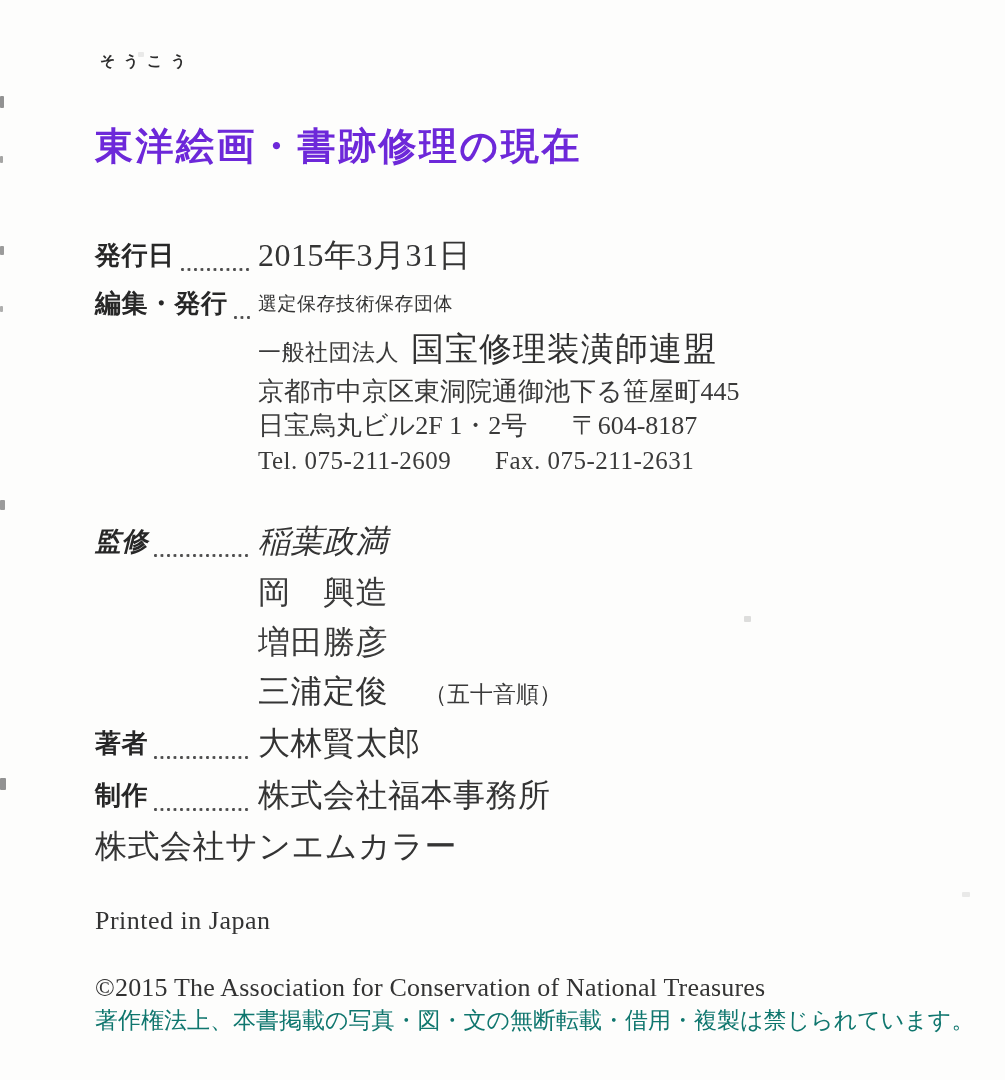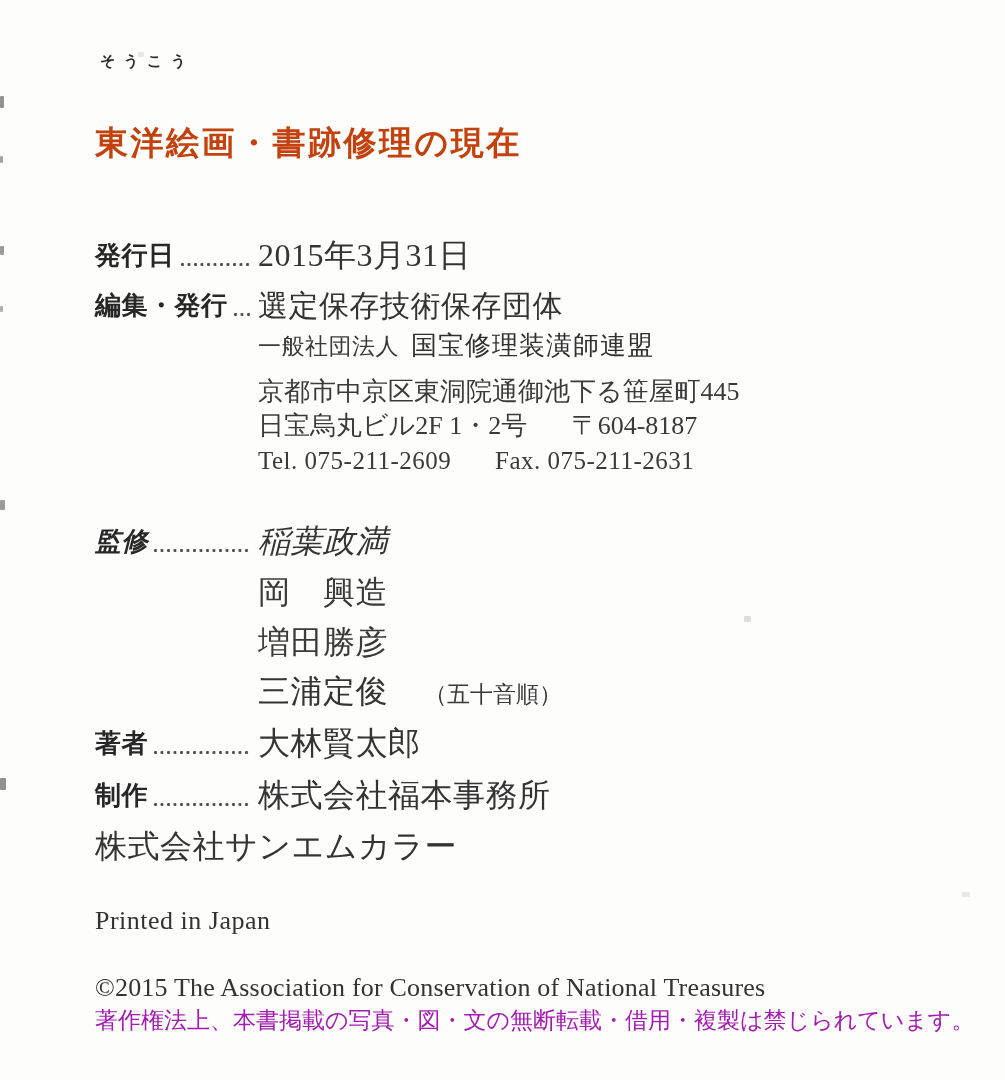--- a/index.html
+++ b/index.html
@@ -20,59 +20,59 @@
     font-family:"Liberation Serif","DejaVu Serif",serif;
     line-height:1;
   }
   .title{
     position:absolute;left:95px;top:71px;
     font-size:42px;font-weight:700;letter-spacing:5px;
     color:#232323;line-height:1;white-space:nowrap;
   }
   .subtitle{
     position:absolute;left:95px;top:127px;
-    font-size:33px;font-weight:600;letter-spacing:2.5px;
-    color:#c2410c;line-height:1;white-space:nowrap;
+    font-size:38px;font-weight:600;letter-spacing:2.5px;
+    color:#6d28d9;line-height:1;white-space:nowrap;
   }
   
   .crow{
     position:absolute;left:95px;
     display:flex;align-items:center;white-space:nowrap;
   }
   .clabel{
     width:163px;flex:0 0 163px;
-    display:flex;align-items:flex-start;
+    display:flex;align-items:flex-end;
     font-family:"Liberation Sans","DejaVu Sans",sans-serif;
     font-weight:700;font-size:26px;letter-spacing:0.5px;
     color:#272727;line-height:1.15;
   }
   .leader{
     flex:1;height:3px;margin:22px 8px 0 6px;
     background-image:radial-gradient(circle at 1.5px 1.5px,#4d4d4d 1.25px,rgba(0,0,0,0) 1.8px);
     background-size:6.5px 3px;background-repeat:repeat-x;
   }
   .cvalue{
     font-size:32px;line-height:1.12;color:#343434;
     letter-spacing:0.5px;
   }
-  .cvalue.small{font-size:30px;}
+  .cvalue.small{font-size:19px;}
   .indent{position:absolute;left:258px;white-space:nowrap;line-height:1.15;color:#3a3a3a;}
   .orgline{display:flex;align-items:baseline;}
   .org-prefix{font-size:23px;letter-spacing:0.5px;margin-right:12px;color:#3a3a3a;}
-  .org-name{font-size:26px;letter-spacing:1px;color:#303030;}
+  .org-name{font-size:33px;letter-spacing:1px;color:#303030;}
   .addr{font-size:26px;letter-spacing:0;}
   .postal{margin-left:38px;}
   .latin{font-size:25px;letter-spacing:0.5px;}
   .faxgap{margin-left:37px;}
   .note{font-size:23px;margin-left:36px;color:#3a3a3a;}
   .nrow{display:flex;align-items:baseline;}
   
   .printed{position:absolute;left:95px;top:906px;font-size:26px;letter-spacing:0.5px;color:#333;}
   .copy-en{position:absolute;left:95px;top:973px;font-size:26px;letter-spacing:0.2px;color:#333;}
-  .copy-ja{position:absolute;left:95px;top:1005px;font-size:23px;letter-spacing:0;color:#a21caf;white-space:nowrap;}
+  .copy-ja{position:absolute;left:95px;top:1005px;font-size:23px;letter-spacing:0;color:#0f766e;white-space:nowrap;}
   
   .speck{position:absolute;background:#3a3a3a;border-radius:1px;}
   .s1{left:0;top:96px;width:4px;height:12px;opacity:.55;}
   .s2{left:0;top:156px;width:3px;height:7px;opacity:.45;}
   .s3{left:0;top:246px;width:4px;height:9px;opacity:.5;}
   .s4{left:0;top:306px;width:3px;height:6px;opacity:.4;}
   .s5{left:0;top:500px;width:5px;height:10px;opacity:.5;}
   .s6{left:0;top:778px;width:6px;height:12px;opacity:.55;}
   .f1{left:138px;top:52px;width:6px;height:5px;opacity:.10;}
   .f2{left:744px;top:616px;width:7px;height:6px;opacity:.16;}

